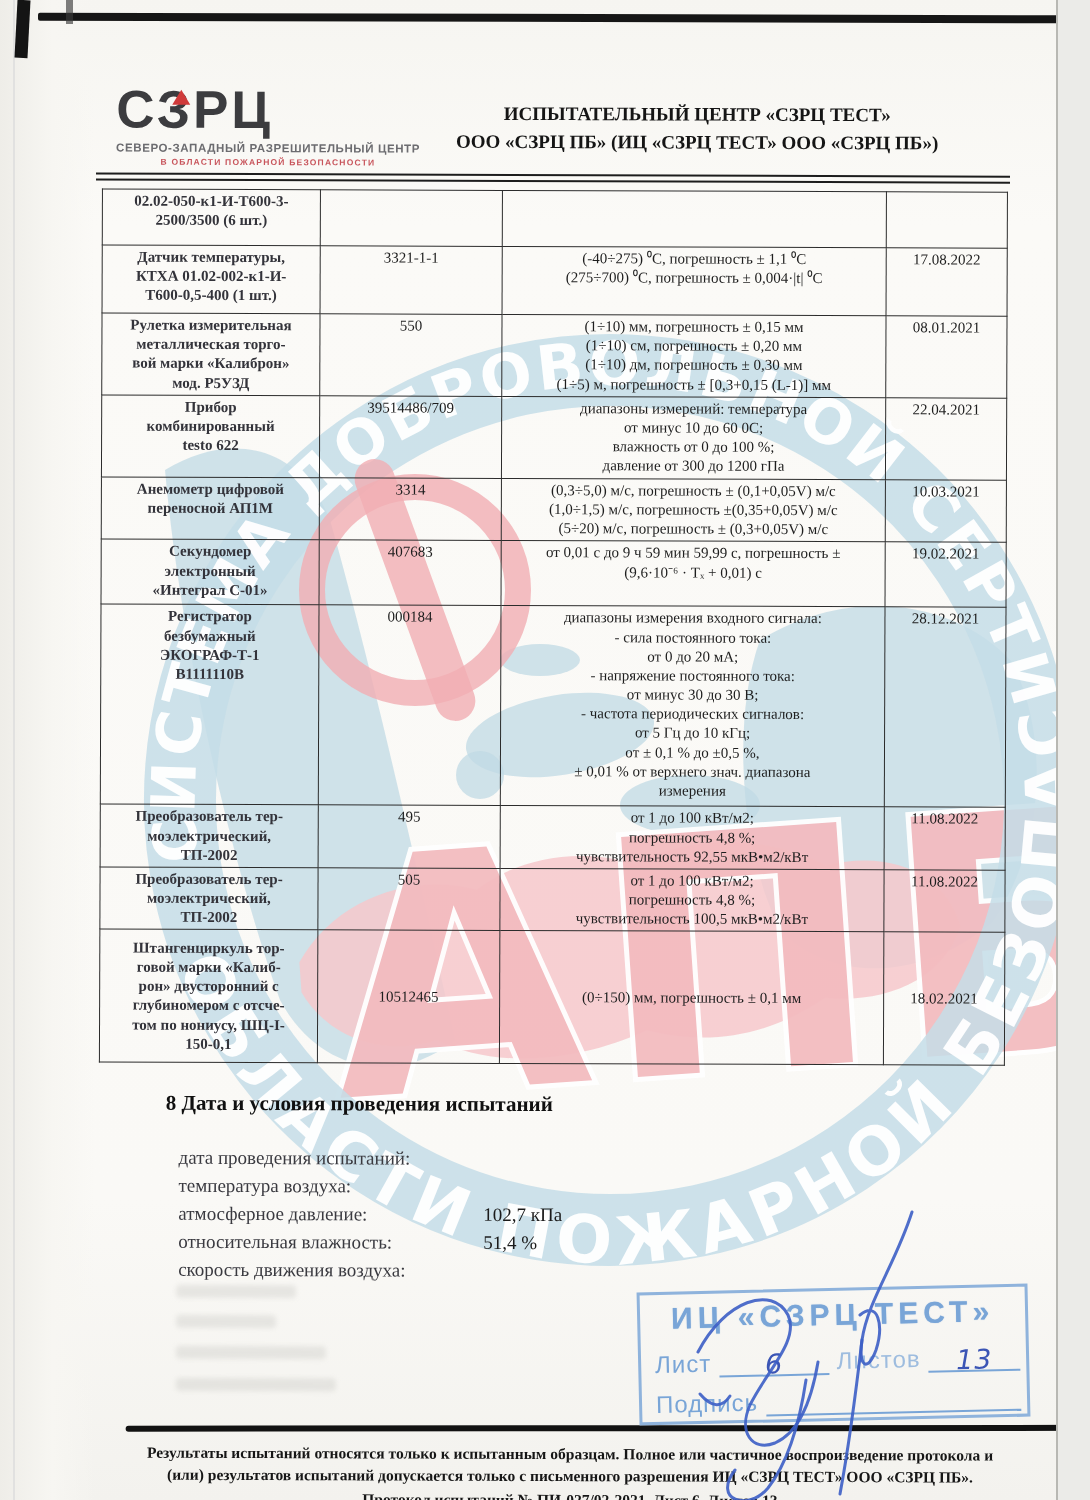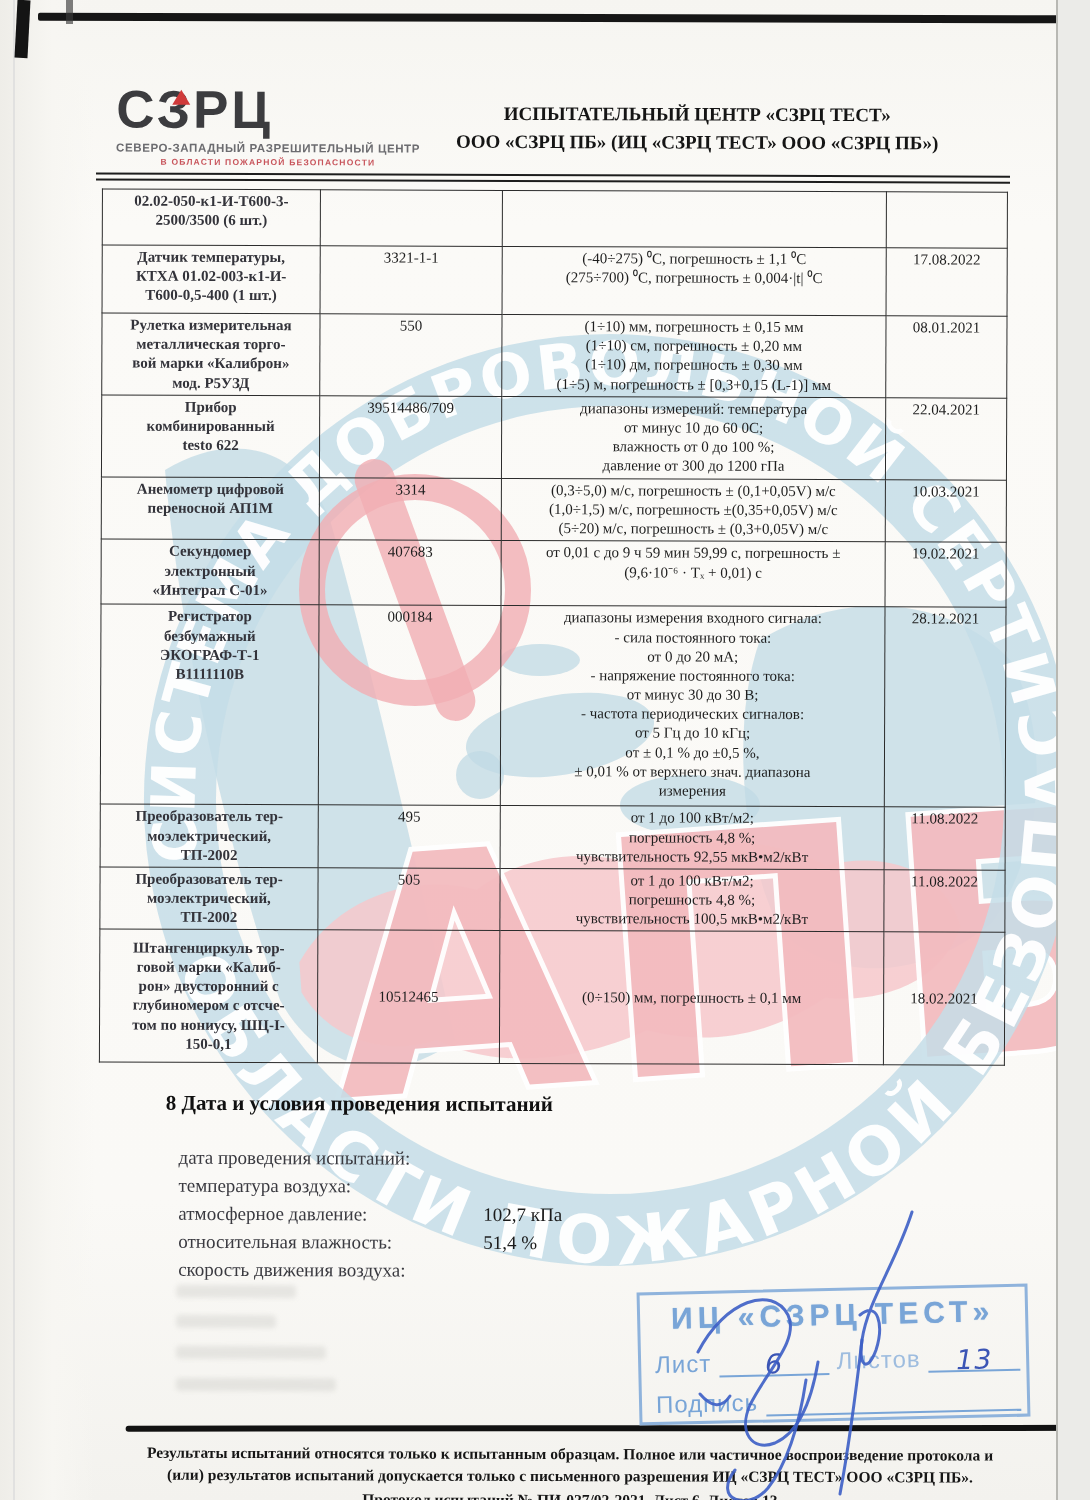--- a/index.html
+++ b/index.html
@@ -162,21 +162,21 @@
         <tbody>
           <tr class="rA">
             <td class="c-name">02.02-050-к1-И-Т600-3-
 2500/3500 (6 шт.)</td>
             <td></td>
             <td></td>
             <td></td>
           </tr>
           <tr class="rB">
             <td class="c-name">Датчик температуры,
-КТХА 01.02-003-к1-И-
+КТХА 01.02-002-к1-И-
 Т600-0,5-400 (1 шт.)</td>
             <td>3321-1-1</td>
             <td>(-40÷275) ⁰С, погрешность ± 1,1 ⁰С
 (275÷700) ⁰С, погрешность ± 0,004·|t| ⁰С</td>
             <td>17.08.2022</td>
           </tr>
           <tr class="rC">
             <td class="c-name">Рулетка измерительная
 металлическая торго-
 вой марки «Калиброн»

